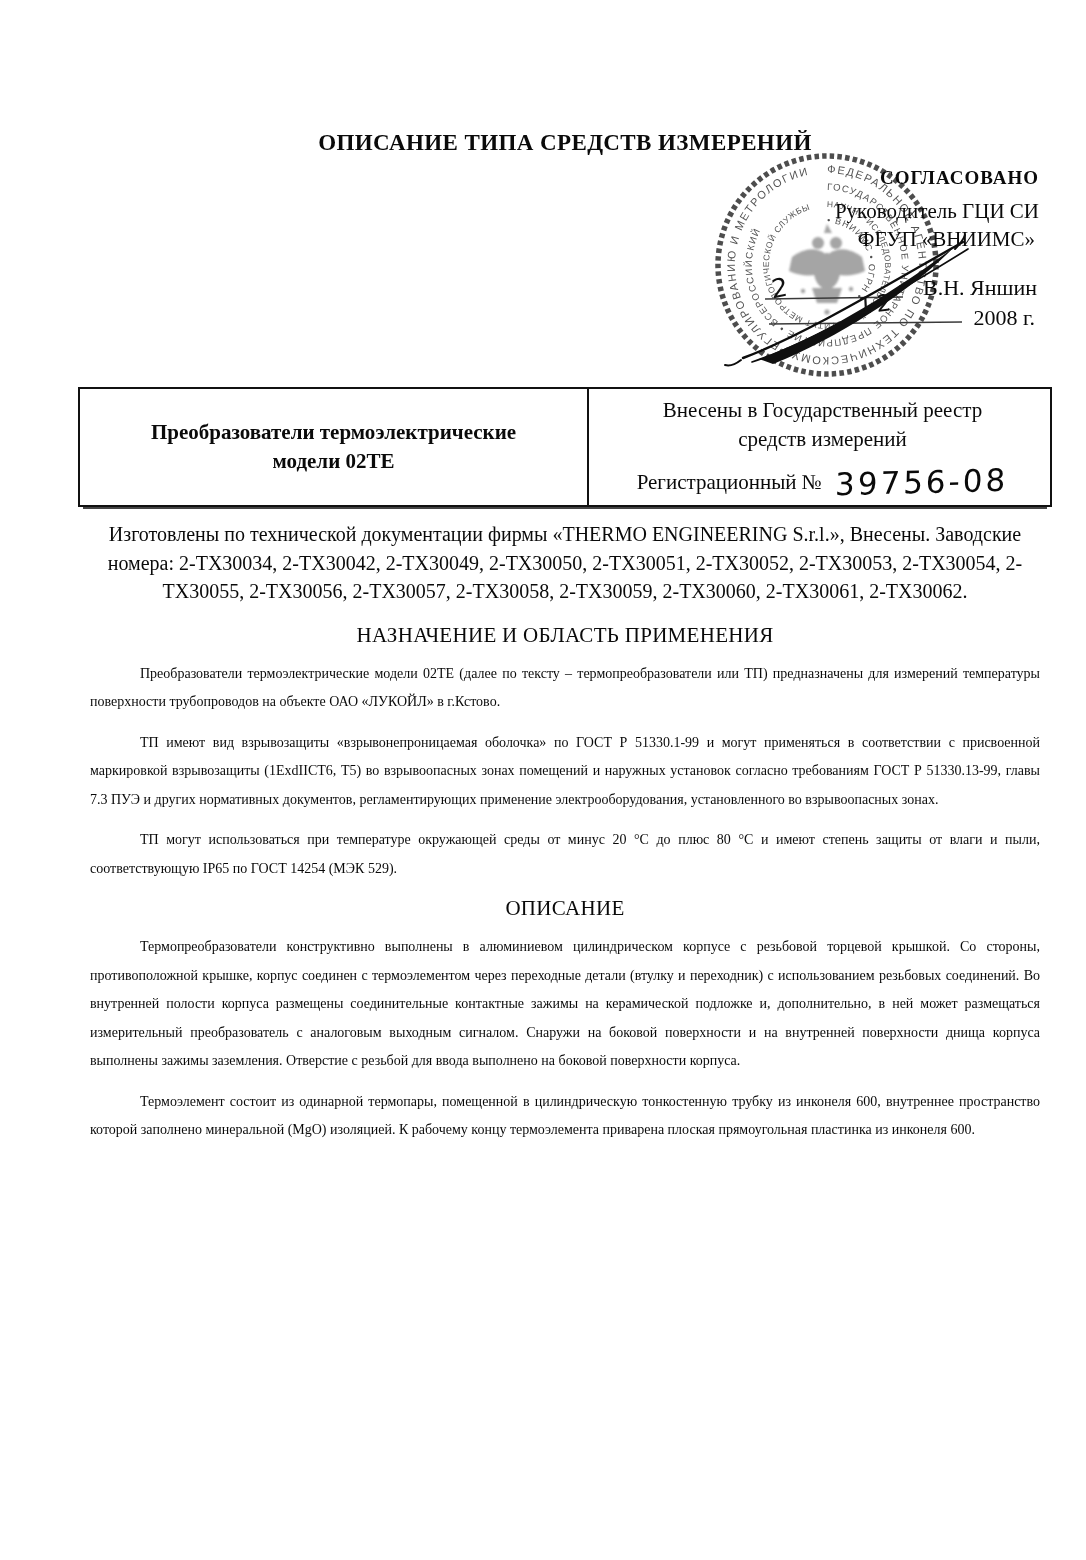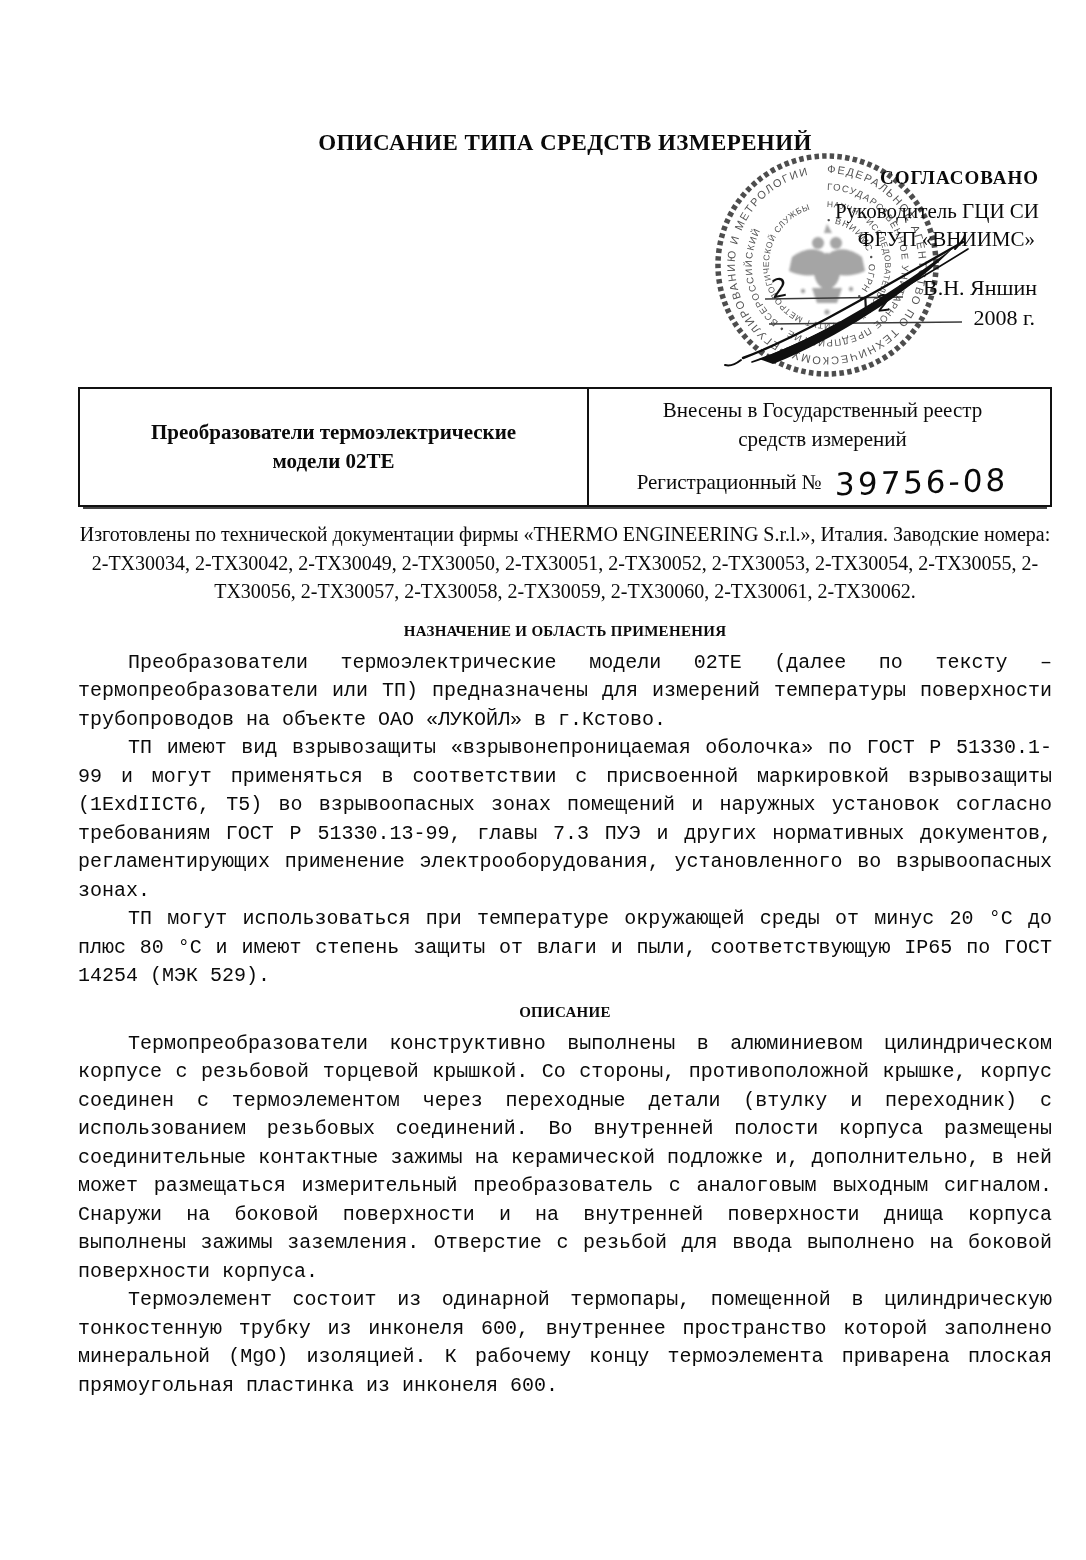--- a/index.html
+++ b/index.html
@@ -71,34 +71,33 @@
   }
 
   
   .manufacture {
     margin-top: 13px;
     text-align: center;
     font-size: 20px;
     line-height: 28.5px;
   }
   .section-heading {
-    font-size: 15px;
-    font-weight: bold;
+    font-size: 21px;
+    font-weight: normal;
     text-align: center;
     margin: 17px 0 9px 0;
     letter-spacing: 0.3px;
   }
   .section-heading.second { margin-top: 13px; }
   .body-par {
-    margin: 0;
-    font-size: 20px;
+    margin: 12px;
+    font-size: 14px;
     line-height: 28.5px;
     text-align: justify;
     text-indent: 50px;
-    font-family: Liberation Mono, monospace;
   }
 </style>
 </head>
 <body>
 
 <div class="page">
 
   <h1 class="doc-title">ОПИСАНИЕ ТИПА СРЕДСТВ ИЗМЕРЕНИЙ</h1>
 
   <div class="approval">
@@ -179,21 +178,21 @@
           <div class="reg-row">
             <span>Регистрационный №</span>
             <span class="hw-number">39756-08</span>
           </div>
         </td>
       </tr>
     </tbody>
   </table>
 
   <div class="manufacture">
-    <span>Изготовлены по технической документации фирмы «THERMO ENGINEERING S.r.l.», Италия.</span>
+    <span>Изготовлены по технической документации фирмы «THERMO ENGINEERING S.r.l.», Внесены.</span>
     <span>Заводские номера: 2-ТХ30034, 2-ТХ30042, 2-ТХ30049, 2-ТХ30050, 2-ТХ30051, 2-ТХ30052, 2-ТХ30053, 2-ТХ30054, 2-ТХ30055, 2-ТХ30056, 2-ТХ30057, 2-ТХ30058, 2-ТХ30059, 2-ТХ30060, 2-ТХ30061, 2-ТХ30062.</span>
   </div>
 
   <h2 class="section-heading">НАЗНАЧЕНИЕ И ОБЛАСТЬ ПРИМЕНЕНИЯ</h2>
   <p class="body-par">Преобразователи термоэлектрические модели 02ТЕ (далее по тексту – термопреобразователи или ТП) предназначены для измерений температуры поверхности трубопроводов на объекте ОАО «ЛУКОЙЛ» в г.Кстово.</p>
   <p class="body-par">ТП имеют вид взрывозащиты «взрывонепроницаемая оболочка» по ГОСТ Р 51330.1-99 и могут применяться в соответствии с присвоенной маркировкой взрывозащиты (1ExdIICT6, Т5) во взрывоопасных зонах помещений и наружных установок согласно требованиям ГОСТ Р 51330.13-99, главы 7.3 ПУЭ и других нормативных документов, регламентирующих применение электрооборудования, установленного во взрывоопасных зонах.</p>
   <p class="body-par">ТП могут использоваться при температуре окружающей среды от минус 20 °С до плюс 80 °С и имеют степень защиты от влаги и пыли, соответствующую IP65 по ГОСТ 14254 (МЭК 529).</p>
 
   <h2 class="section-heading second">ОПИСАНИЕ</h2>
   <p class="body-par">Термопреобразователи конструктивно выполнены в алюминиевом цилиндрическом корпусе с резьбовой торцевой крышкой. Со стороны, противоположной крышке, корпус соединен с термоэлементом через переходные детали (втулку и переходник) с использованием резьбовых соединений. Во внутренней полости корпуса размещены соединительные контактные зажимы на керамической подложке и, дополнительно, в ней может размещаться измерительный преобразователь с аналоговым выходным сигналом. Снаружи на боковой поверхности и на внутренней поверхности днища корпуса выполнены зажимы заземления. Отверстие с резьбой для ввода выполнено на боковой поверхности корпуса.</p>

